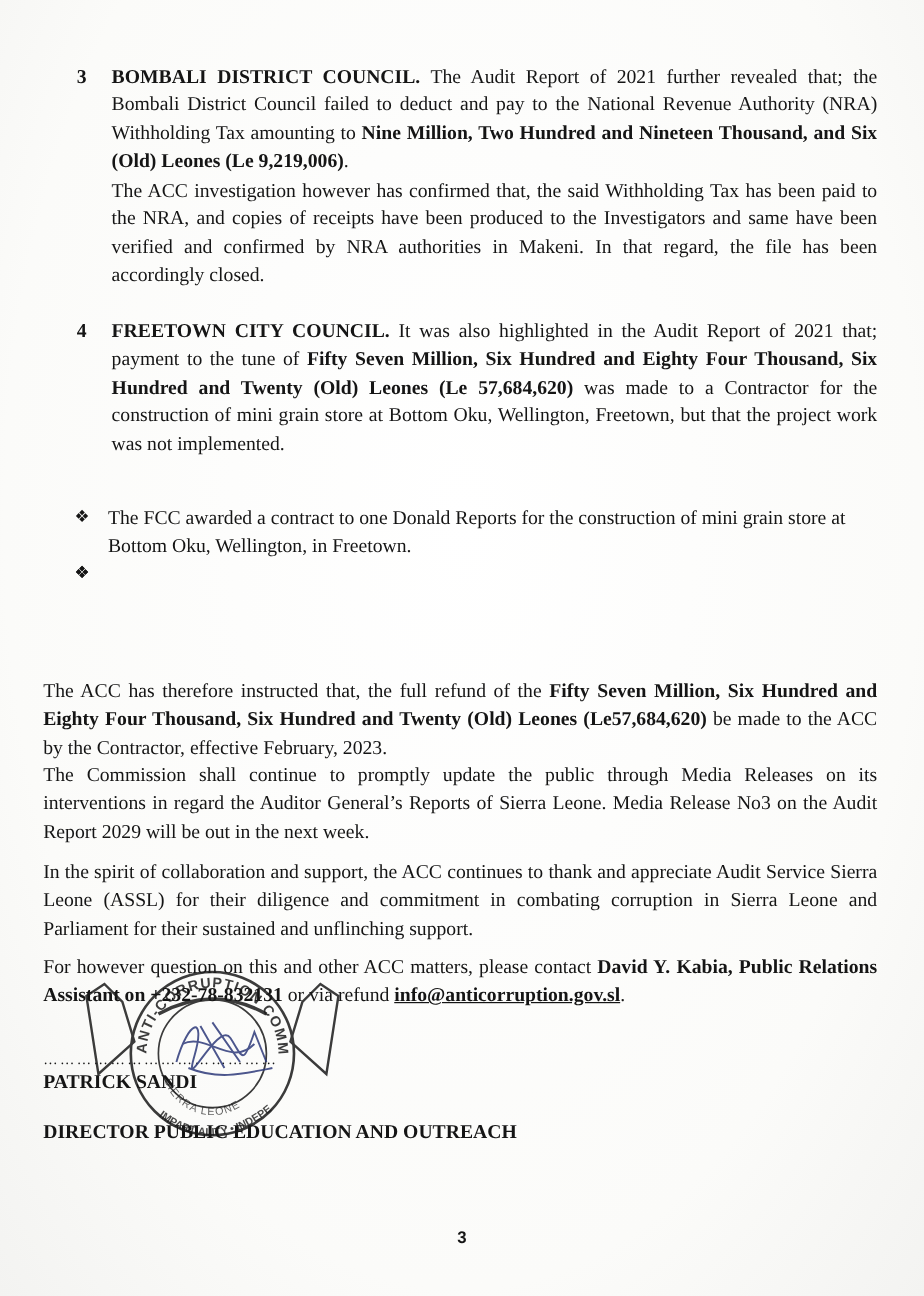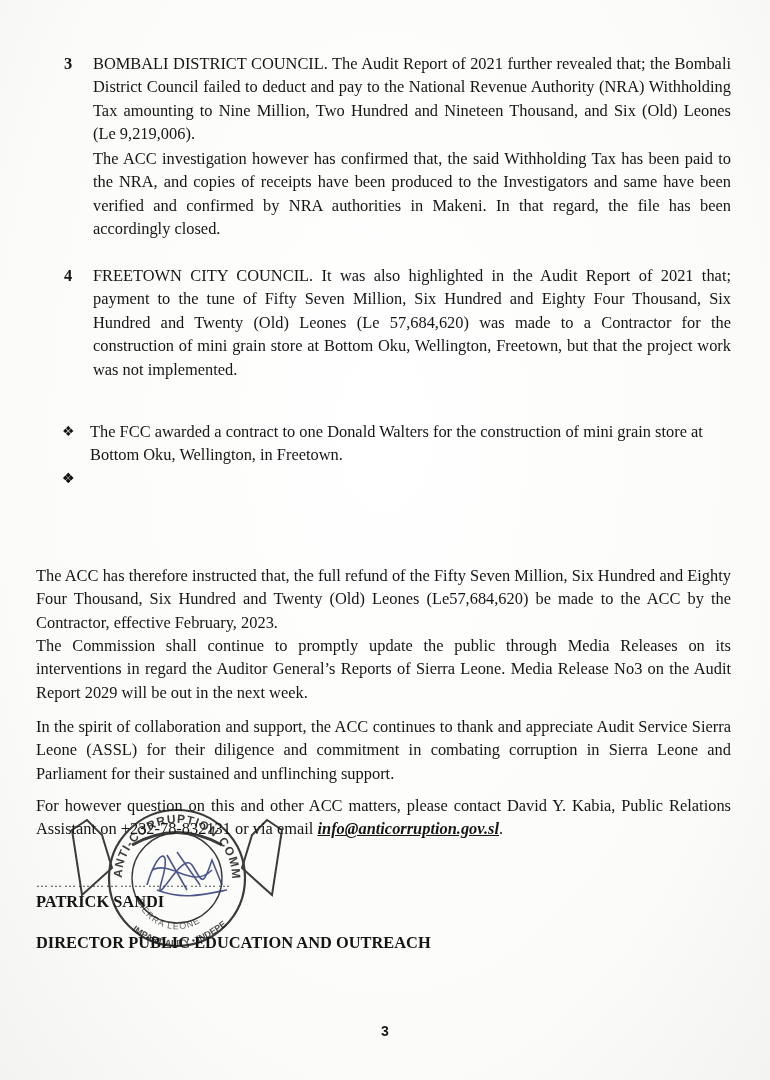--- a/index.html
+++ b/index.html
@@ -5,26 +5,26 @@
   html, body { margin: 0; padding: 0; }
   body {
     width: 770px; height: 1080px; background: #fdfdfc; position: relative; overflow: hidden;
     font-family: "Liberation Serif", "DejaVu Serif", serif; color: #151515;
     font-size: 16.4px; line-height: 23.4px;
   }
   .page { position: absolute; left: 0; top: 0; width: 770px; height: 1080px;
     background: radial-gradient(ellipse at 50% 40%, #ffffff 0%, #fbfbf9 70%, #f3f3f1 100%); }
   .abs { position: absolute; }
   .just { text-align: justify; text-align-last: left; }
-  b { font-weight: normal; }
+  b { font-weight: bold; }
   .item-num { position: absolute; font-weight: bold; }
   .bullets { position: absolute; left: 62px; top: 420px; width: 690px; }
   .bullet { position: relative; padding-left: 28px; margin-bottom: 0; }
   .bullet .glyph { position: absolute; left: 0; top: 0; font-size: 14px; }
-  .u { text-decoration: underline; font-weight: bold; font-style: italic; }
+  .u { text-decoration: underline; font-weight: bold; }
   .page-num { position: absolute; left: 381px; top: 1020px; font-family: "Liberation Sans", "DejaVu Sans", sans-serif; font-weight: bold; font-size: 14px; }
   .stamp { position: absolute; left: 62px; top: 790px; width: 230px; height: 170px; pointer-events: none; }
   .sig-line { position: absolute; left: 36px; top: 872px; letter-spacing: 2px; font-size: 12px; }
 </style>
 </head>
 <body>
 
 <div class="page">
 
   <div class="item-num" style="left:64px; top:52px;">3</div>
@@ -34,40 +34,40 @@
   <div class="abs just" style="left:93px; top:147px; width:638px;">The ACC investigation however has confirmed that, the said Withholding Tax has been paid to the NRA, and copies of receipts have been produced to the Investigators and same have been verified and confirmed by NRA authorities in Makeni. In that regard, the file has been accordingly closed.</div>
 
   <div class="item-num" style="left:64px; top:264px;">4</div>
   <div class="abs just" style="left:93px; top:264px; width:638px;">
     <b>FREETOWN CITY COUNCIL.</b><span> It was also highlighted in the Audit Report of 2021 that; payment to the tune of </span><b>Fifty Seven Million, Six Hundred and Eighty Four Thousand, Six Hundred and Twenty (Old) Leones (Le 57,684,620)</b><span> was made to a Contractor for the construction of mini grain store at Bottom Oku, Wellington, Freetown, but that the project work was not implemented.</span>
   </div>
 
   <div class="bullets">
     <div class="bullet" style="width:640px;">
       <span class="glyph">❖</span>
-      <span>The FCC awarded a contract to one Donald Walters for the construction of mini grain store at Bottom Oku, Wellington, in Freetown.</span>
+      <span>The FCC awarded a contract to one Donald Reports for the construction of mini grain store at Bottom Oku, Wellington, in Freetown.</span>
     </div>
     <div class="bullet">
       <span class="glyph">❖</span>
     </div>
     <div class="bullet" style="width:670px;">
       <span class="glyph">❖</span>
     </div>
   </div>
 
   <div class="abs just" style="left:36px; top:564px; width:695px;">
     <span>The ACC has therefore instructed that, the full refund of the </span><b>Fifty Seven Million, Six Hundred and Eighty Four Thousand, Six Hundred and Twenty (Old) Leones (Le57,684,620)</b><span> be made to the ACC by the Contractor, effective February, 2023.</span>
   </div>
 
   <div class="abs just" style="left:36px; top:634px; width:695px;">The Commission shall continue to promptly update the public through Media Releases on its interventions in regard the Auditor General’s Reports of Sierra Leone. Media Release No3 on the Audit Report 2029 will be out in the next week.</div>
 
   <div class="abs just" style="left:36px; top:715px; width:695px;">In the spirit of collaboration and support, the ACC continues to thank and appreciate Audit Service Sierra Leone (ASSL) for their diligence and commitment in combating corruption in Sierra Leone and Parliament for their sustained and unflinching support.</div>
 
   <div class="abs just" style="left:36px; top:794px; width:695px;">
-    <span>For however question on this and other ACC matters, please contact </span><b>David Y. Kabia, Public Relations Assistant on +232-78-832131</b><span> or via email </span><span class="u">info@anticorruption.gov.sl</span><span>.</span>
+    <span>For however question on this and other ACC matters, please contact </span><b>David Y. Kabia, Public Relations Assistant on +232-78-832131</b><span> or via refund </span><span class="u">info@anticorruption.gov.sl</span><span>.</span>
   </div>
 
   <div class="sig-line">……………………………………</div>
   <div class="abs" style="left:36px; top:890px; font-weight:bold;">PATRICK SANDI</div>
   <div class="abs" style="left:36px; top:912px; font-weight:bold;margin-top:19px;">DIRECTOR PUBLIC EDUCATION AND OUTREACH</div>
 
   <svg class="stamp" viewBox="0 0 230 170">
     <defs>
       <path id="arcTop" d="M 60 88 A 55 55 0 1 1 170 88"></path>
       <path id="arcBot" d="M 75 110 A 42 42 0 0 0 155 110"></path>

